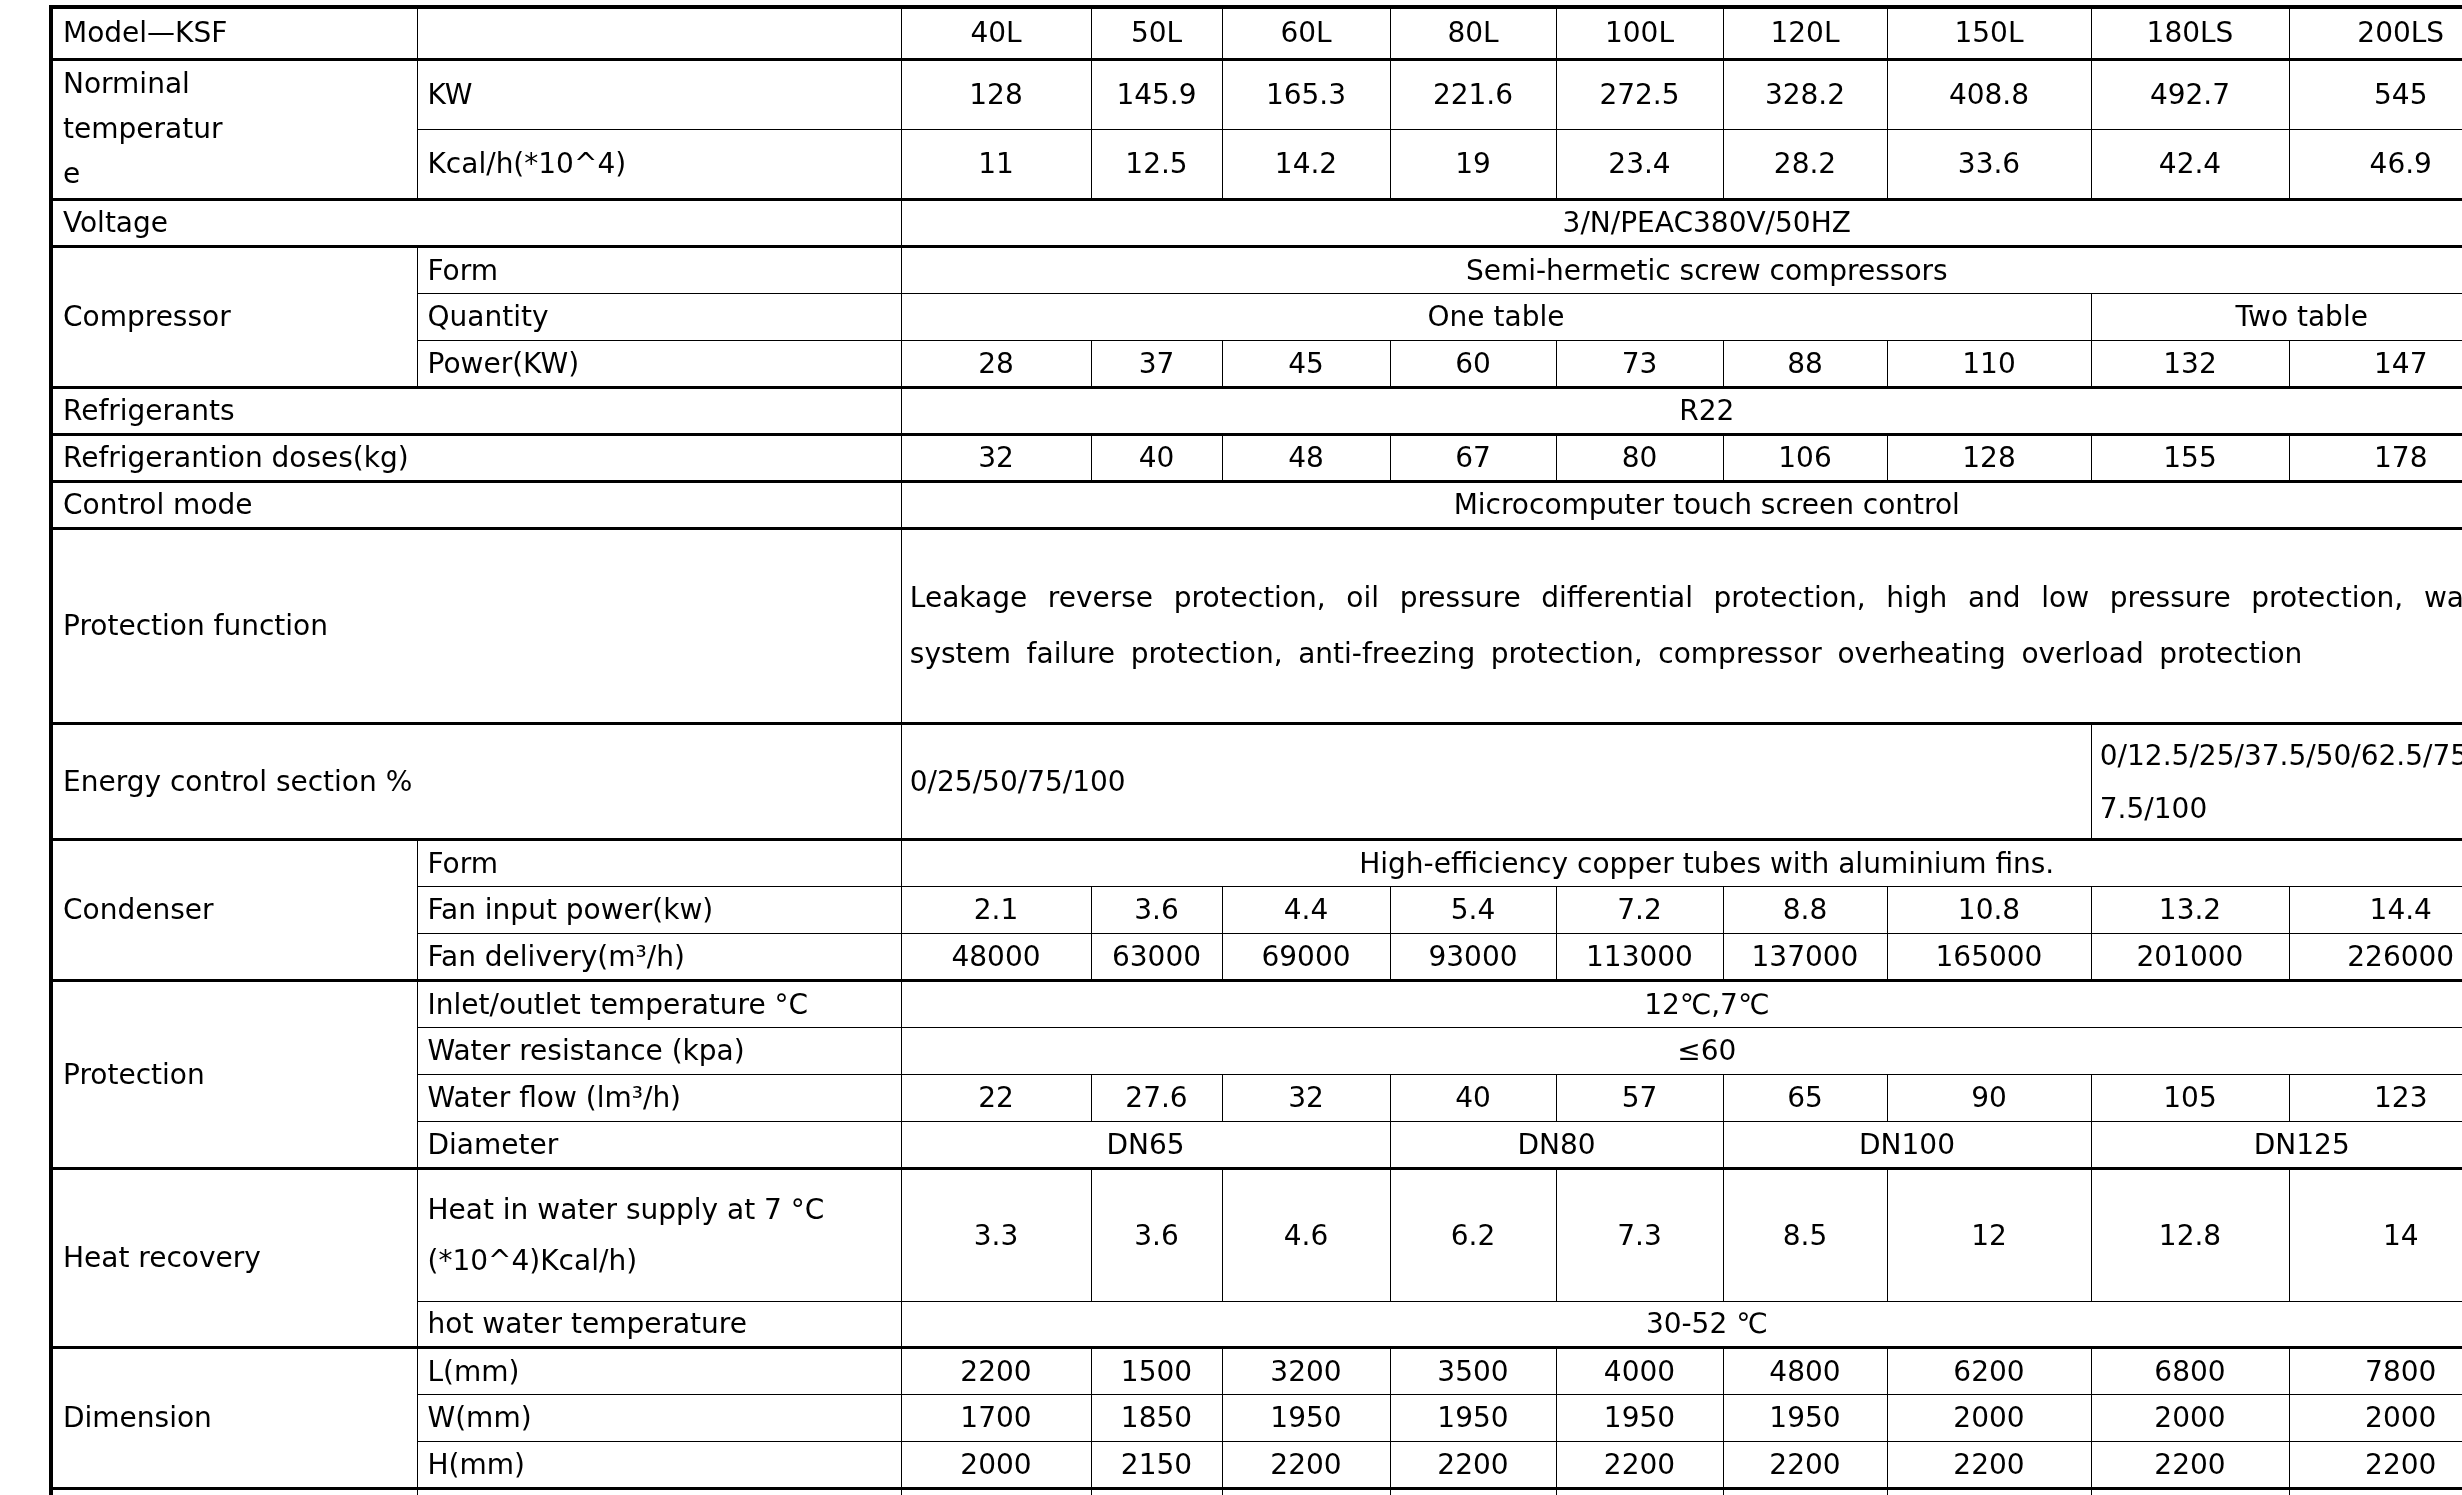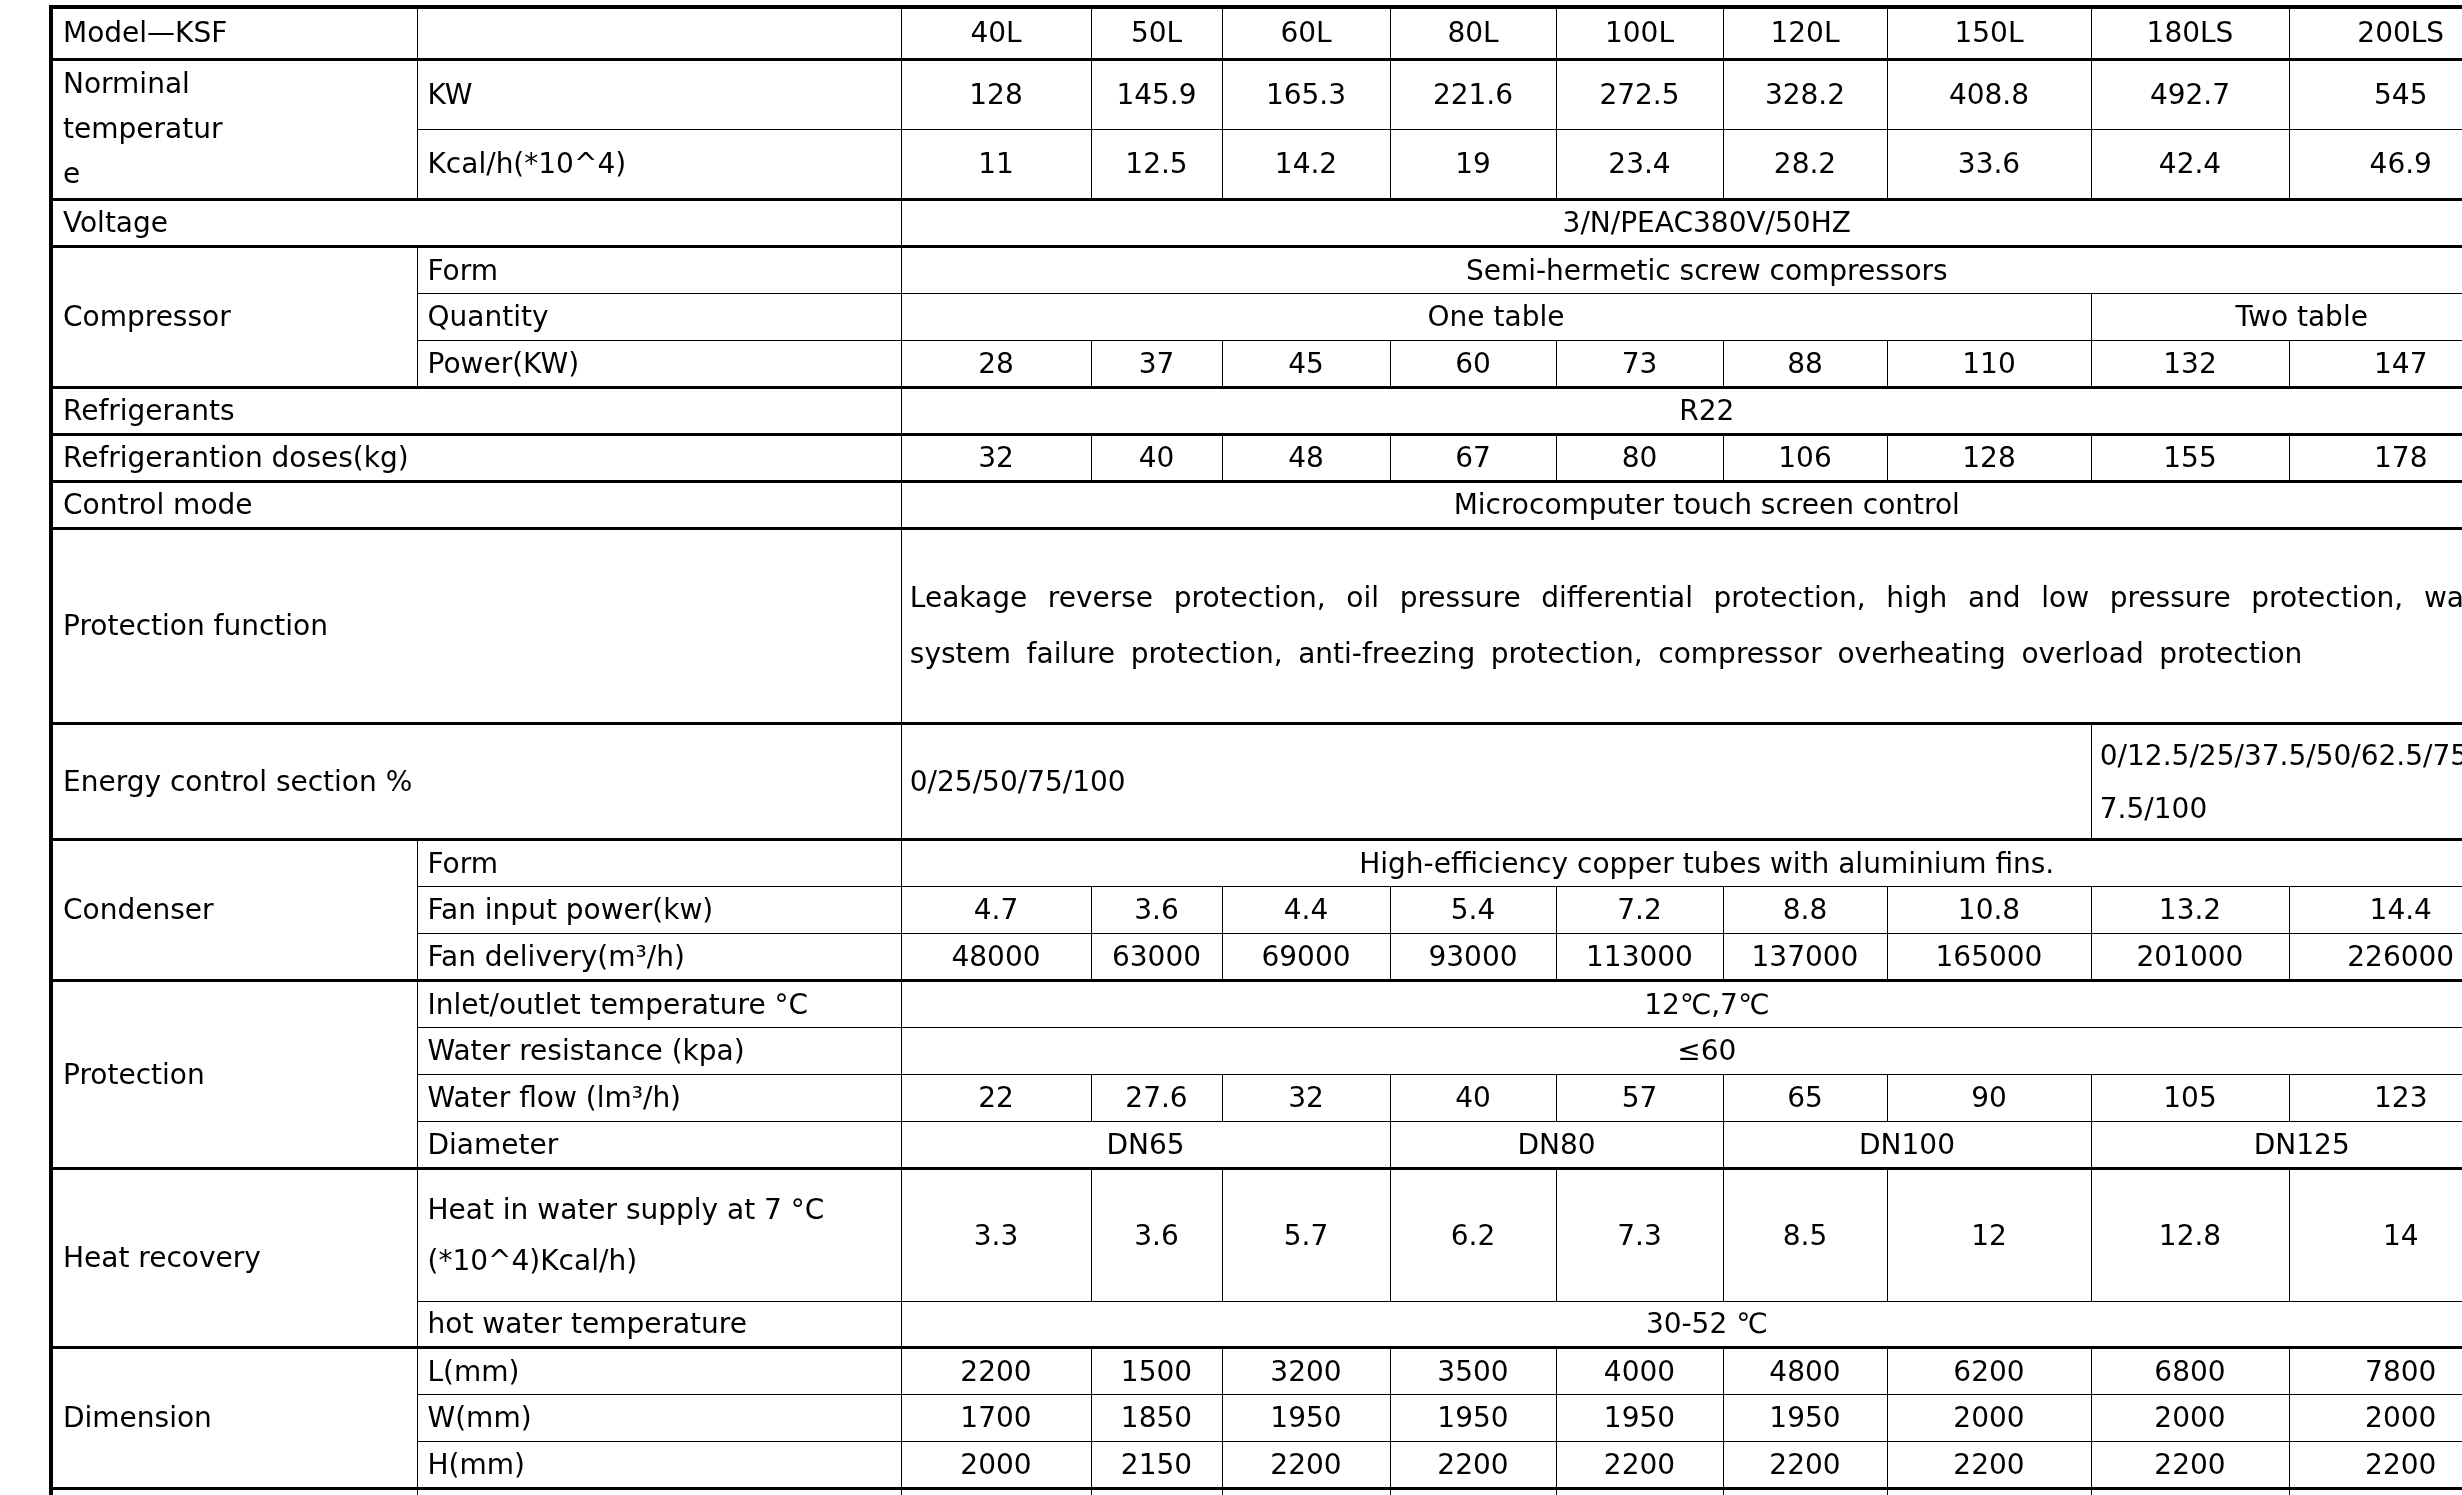--- a/index.html
+++ b/index.html
@@ -177,21 +177,21 @@
   </tr>
 
   <tr class="t">
     <td class="lab" rowspan="3">Condenser</td>
     <td class="lab">Form</td>
     <td class="v" colspan="9">High-efficiency copper tubes with aluminium fins.</td>
   </tr>
 
   <tr>
     <td class="lab">Fan input power(kw)</td>
-    <td class="v">4.7</td>
+    <td class="v">2.1</td>
     <td class="v">3.6</td>
     <td class="v">4.4</td>
     <td class="v">5.4</td>
     <td class="v">7.2</td>
     <td class="v">8.8</td>
     <td class="v">10.8</td>
     <td class="v">13.2</td>
     <td class="v">14.4</td>
   </tr>
 
@@ -238,21 +238,21 @@
     <td class="v" colspan="2">DN80</td>
     <td class="v" colspan="2">DN100</td>
     <td class="v" colspan="2">DN125</td>
   </tr>
 
   <tr class="t hh">
     <td class="lab" rowspan="2">Heat recovery</td>
     <td class="lab wraplab">Heat in water supply at 7 °C (*10^4)Kcal/h)</td>
     <td class="v">3.3</td>
     <td class="v">3.6</td>
-    <td class="v">5.7</td>
+    <td class="v">4.6</td>
     <td class="v">6.2</td>
     <td class="v">7.3</td>
     <td class="v">8.5</td>
     <td class="v">12</td>
     <td class="v">12.8</td>
     <td class="v">14</td>
   </tr>
 
   <tr class="b hhot">
     <td class="lab">hot water temperature</td>

